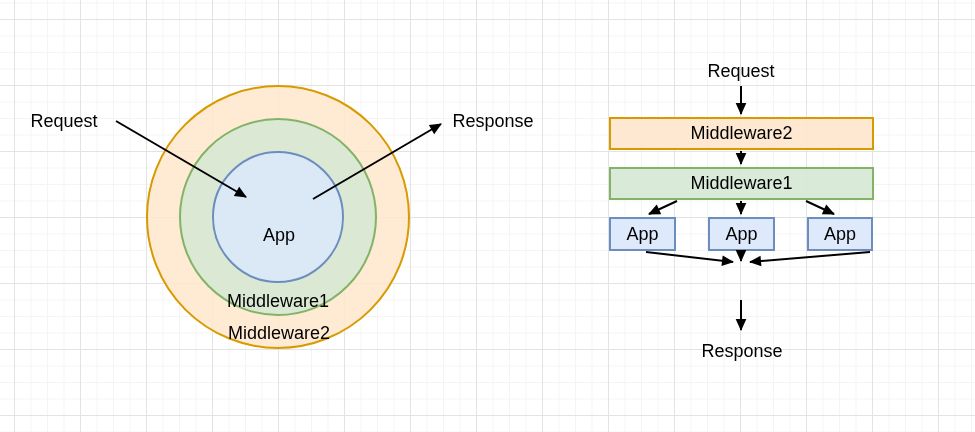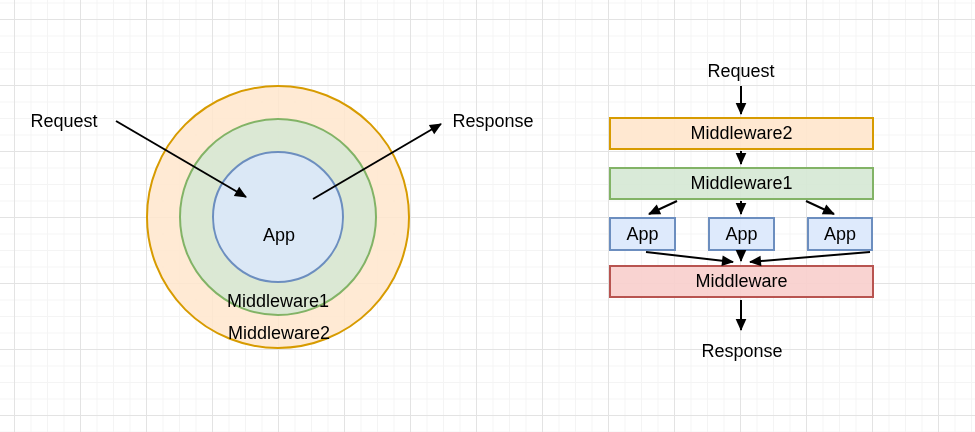--- a/index.html
+++ b/index.html
@@ -117,23 +117,20 @@
   <div class="node blue box-app1">
     <span>App</span>
   </div>
   <div class="node blue box-app2">
     <span>App</span>
   </div>
   <div class="node blue box-app3">
     <span>App</span>
   </div>
 
-  <div class="node red box-mw">
-    <span>Middleware</span>
-  </div>
 
   <div class="free-label" style="left:742px; top:351px;">Response</div>
 
   <svg class="arrows" viewBox="0 0 975 432" xmlns="http://www.w3.org/2000/svg">
     <defs>
       <marker id="ah" markerWidth="14" markerHeight="14" refX="11.5" refY="6.5" orient="auto" markerUnits="userSpaceOnUse">
         <path d="M0.5,1.2 L12.5,6.5 L0.5,11.8 Z" fill="#000000"></path>
       </marker>
     </defs>
 

